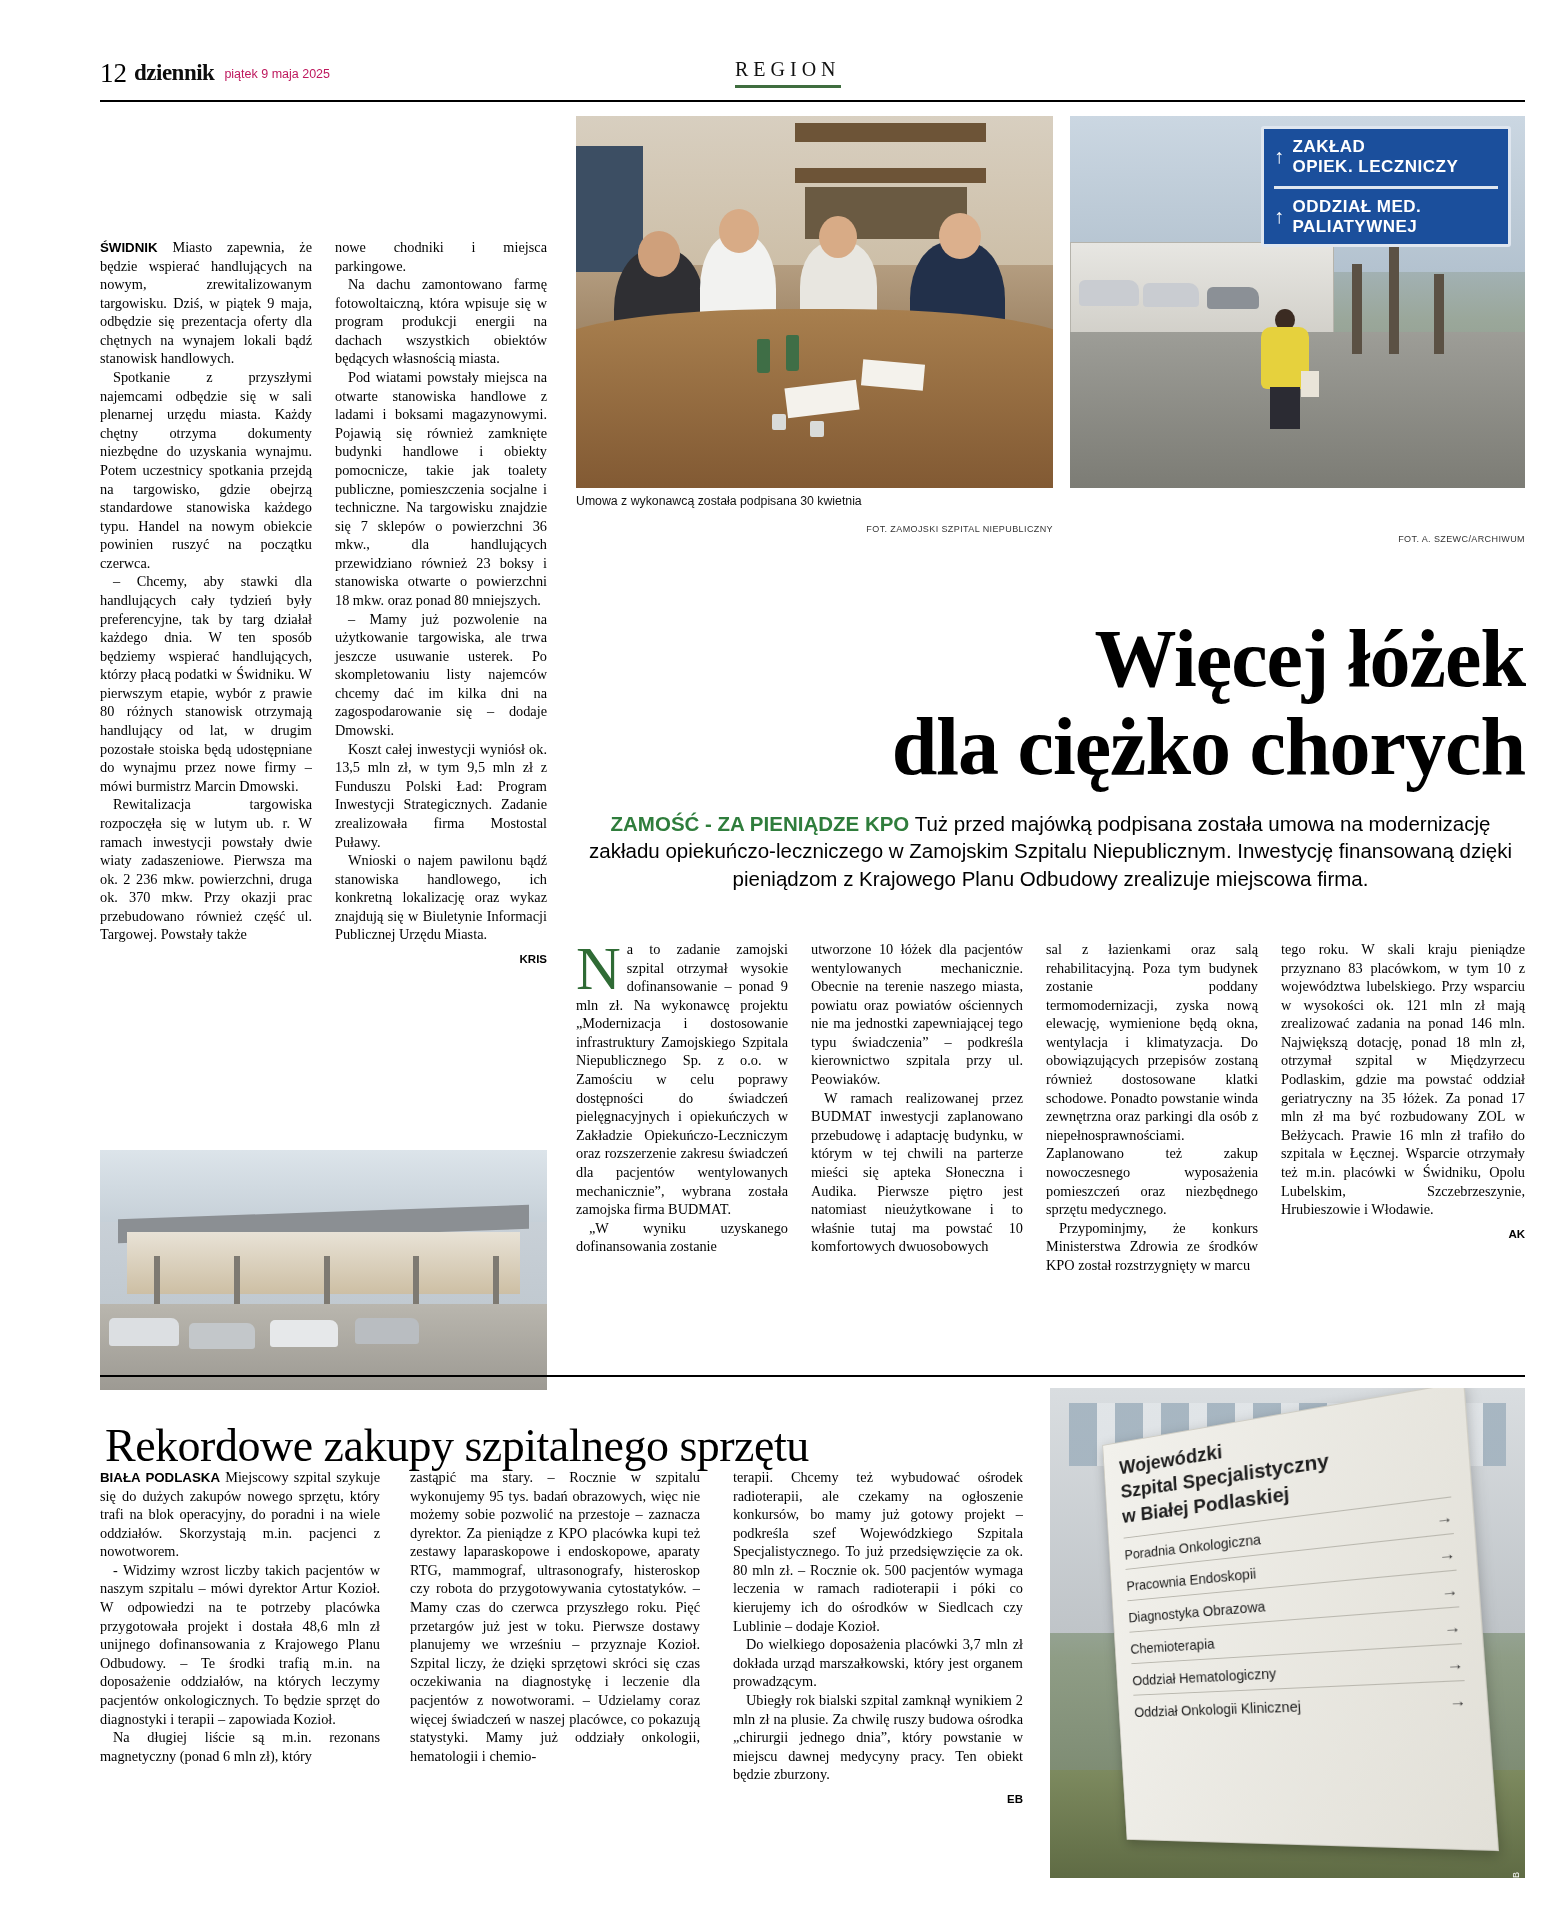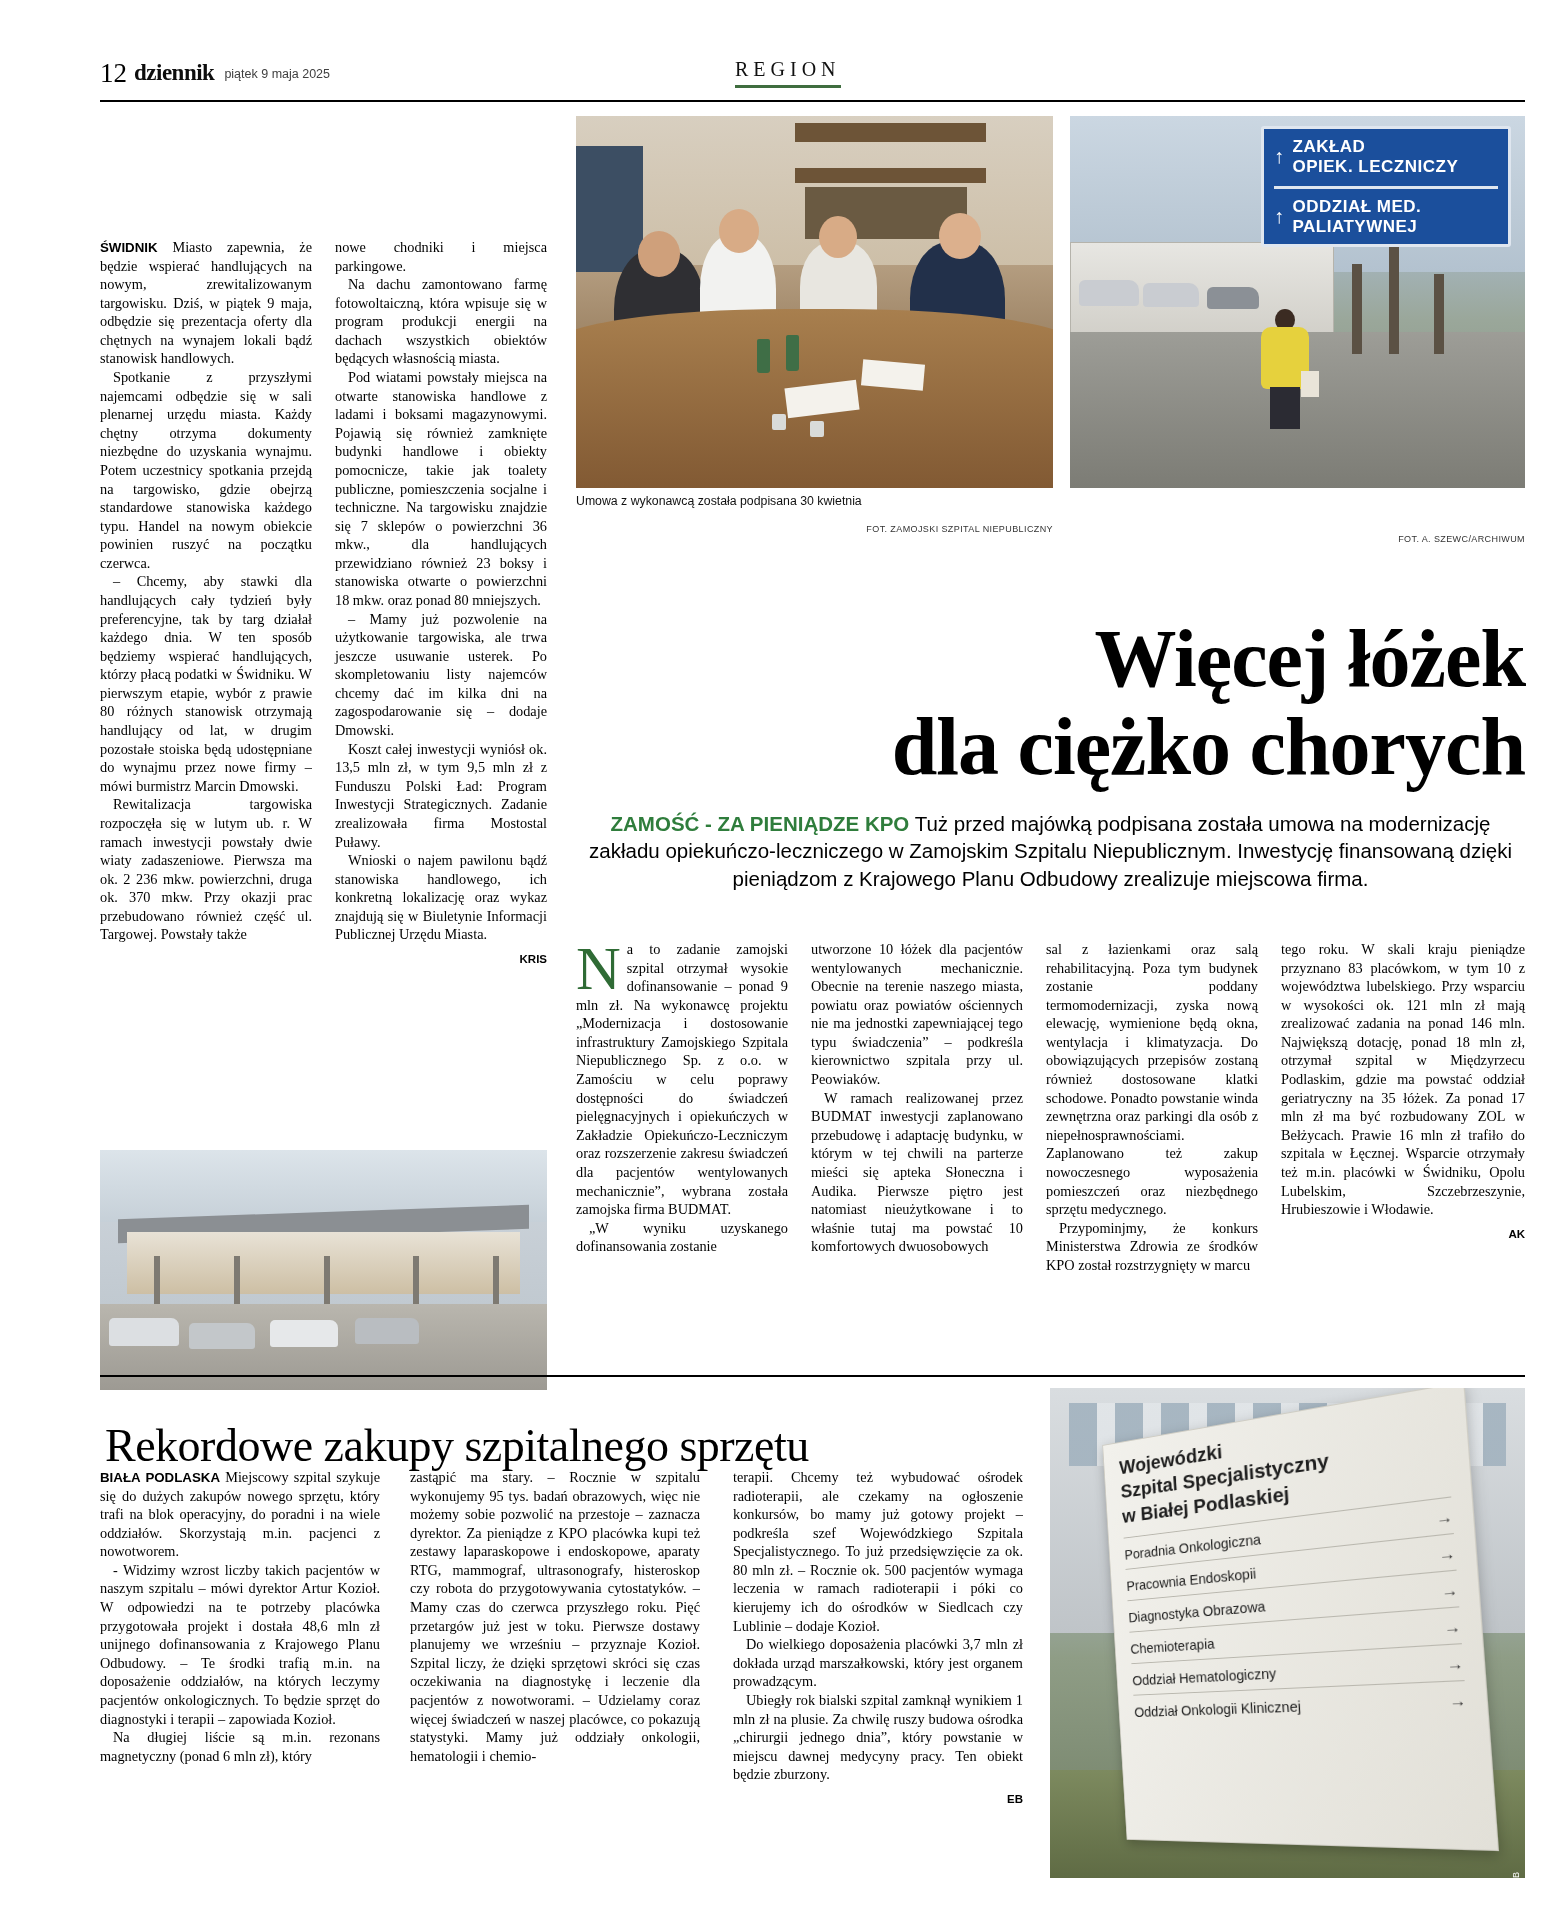--- a/index.html
+++ b/index.html
@@ -32,21 +32,21 @@
     font-size: 27px; font-weight: 400; color: #000;
     margin-right: 7px; line-height: 1;
   }
   .masthead-logo {
     font-family: "Liberation Serif", serif;
     font-size: 23px; font-weight: 700; color: #0d0d0d;
     letter-spacing: -0.5px; line-height: 1.15;
   }
   .masthead-date {
     font-family: "Liberation Sans", sans-serif;
-    font-size: 12.5px; color: #404040; margin-left: 10px; margin-top: 7px;
+    font-size: 12.5px; color: #be185d; margin-left: 10px; margin-top: 7px;
   }
   .section-title {
     position: absolute; left: 735px; top: 58px;
     font-family: "Liberation Serif", serif;
     font-size: 20px; letter-spacing: 5px; font-weight: 400;
     color: #111;
     border-bottom: 3px solid #3f6d3f;
     padding-bottom: 4px;
   }
 
@@ -329,21 +329,21 @@
       <span>Miejscowy szpital szykuje się do dużych zakupów nowego sprzętu, który trafi na blok operacyjny, do poradni i na wiele oddziałów. Skorzystają m.in. pacjenci z nowotworem.</span></p>
     <p>- Widzimy wzrost liczby takich pacjentów w naszym szpitalu – mówi dyrektor Artur Kozioł. W odpowiedzi na te potrzeby placówka przygotowała projekt i dostała 48,6 mln zł unijnego dofinansowania z Krajowego Planu Odbudowy. – Te środki trafią m.in. na doposażenie oddziałów, na których leczymy pacjentów onkologicznych. To będzie sprzęt do diagnostyki i terapii – zapowiada Kozioł.</p>
     <p>Na długiej liście są m.in. rezonans magnetyczny (ponad 6 mln zł), który</p>
   </div>
   <div class="col" id="art3-c2">
     <p class="first">zastąpić ma stary. – Rocznie w szpitalu wykonujemy 95 tys. badań obrazowych, więc nie możemy sobie pozwolić na przestoje – zaznacza dyrektor. Za pieniądze z KPO placówka kupi też zestawy laparaskopowe i endoskopowe, aparaty RTG, mammograf, ultrasonografy, histeroskop czy robota do przygotowywania cytostatyków. – Mamy czas do czerwca przyszłego roku. Pięć przetargów już jest w toku. Pierwsze dostawy planujemy we wrześniu – przyznaje Kozioł. Szpital liczy, że dzięki sprzętowi skróci się czas oczekiwania na diagnostykę i leczenie dla pacjentów z nowotworami. – Udzielamy coraz więcej świadczeń w naszej placówce, co pokazują statystyki. Mamy już oddziały onkologii, hematologii i chemio-</p>
   </div>
   <div class="col" id="art3-c3">
     <p class="first">terapii. Chcemy też wybudować ośrodek radioterapii, ale czekamy na ogłoszenie konkursów, bo mamy już gotowy projekt – podkreśla szef Wojewódzkiego Szpitala Specjalistycznego. To już przedsięwzięcie za ok. 80 mln zł. – Rocznie ok. 500 pacjentów wymaga leczenia w ramach radioterapii i póki co kierujemy ich do ośrodków w Siedlcach czy Lublinie – dodaje Kozioł.</p>
     <p>Do wielkiego doposażenia placówki 3,7 mln zł dokłada urząd marszałkowski, który jest organem prowadzącym.</p>
-    <p>Ubiegły rok bialski szpital zamknął wynikiem 1 mln zł na plusie. Za chwilę ruszy budowa ośrodka „chirurgii jednego dnia”, który powstanie w miejscu dawnej medycyny pracy. Ten obiekt będzie zburzony.</p>
+    <p>Ubiegły rok bialski szpital zamknął wynikiem 2 mln zł na plusie. Za chwilę ruszy budowa ośrodka „chirurgii jednego dnia”, który powstanie w miejscu dawnej medycyny pracy. Ten obiekt będzie zburzony.</p>
     <div class="byline">EB</div>
   </div>
 
   <div class="photo" id="photo-bp">
     <div class="bp-building">
       <div class="bp-windows"></div>
     </div>
     <div class="bp-grass"></div>
     <div class="bp-board">
       <div class="bp-title">

